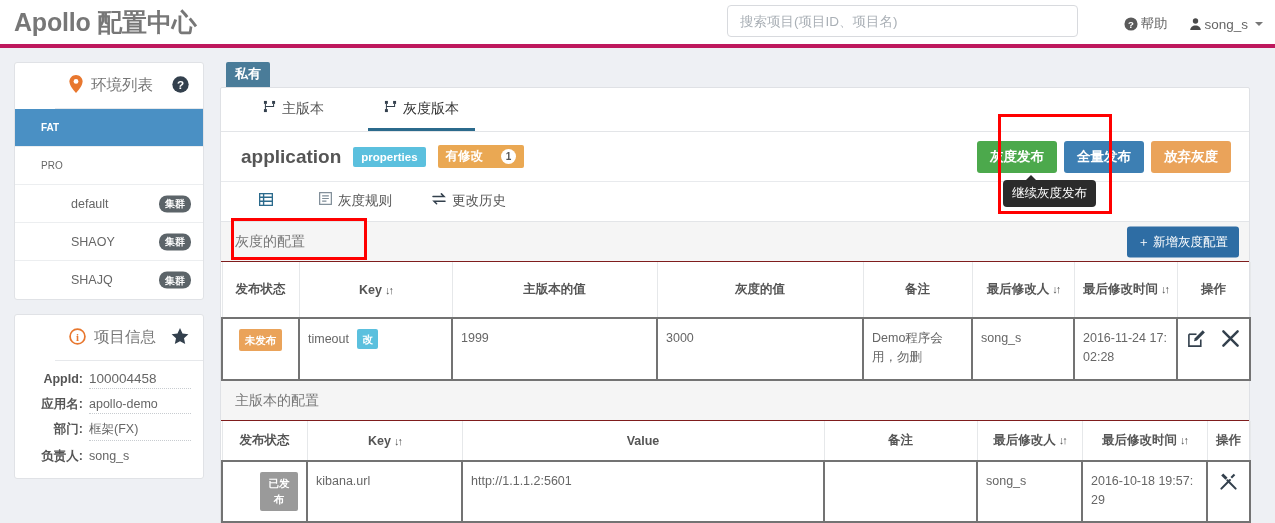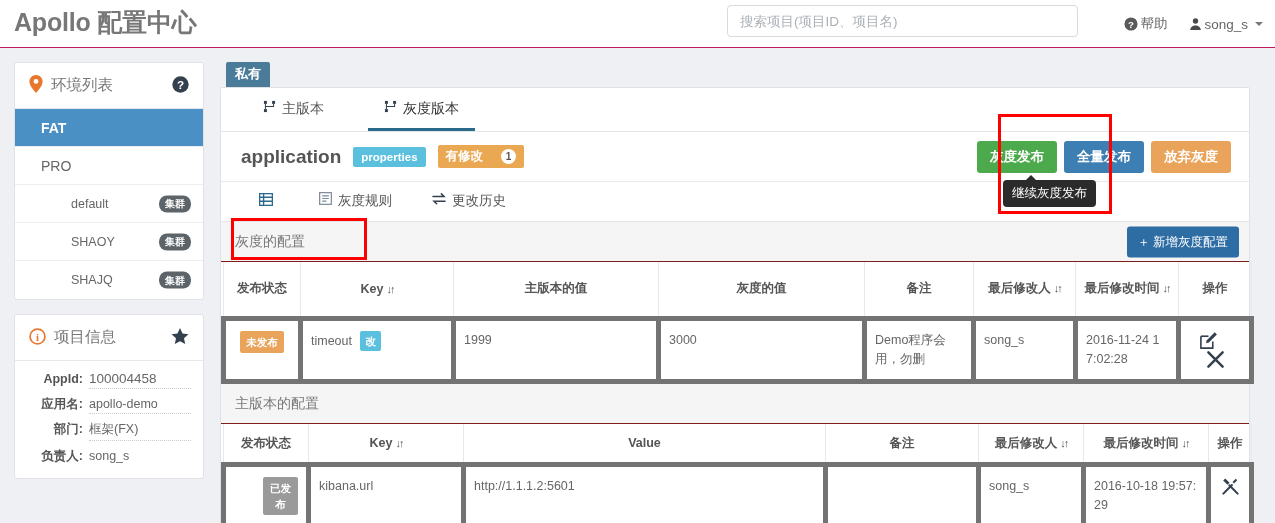--- a/index.html
+++ b/index.html
@@ -9,21 +9,21 @@
     font-family: "Liberation Sans", "DejaVu Sans", sans-serif;
     font-size: 13px;
     color: #555;
     overflow: hidden;
   }
 
   
   .navbar {
     position: absolute; left: 0; top: 0; width: 1275px; height: 48px;
     background: #ffffff;
-    border-bottom: 1px solid #be185d;
+    border-bottom: 4px solid #be185d;
   }
   .brand {
     position: absolute; left: 14px; top: 6px;
     font-size: 25px; font-weight: bold; color: #777777;
     letter-spacing: -0.2px;
     white-space: nowrap;
   }
   .search-box {
     position: absolute; left: 727px; top: 5px;
     width: 351px; height: 32px;
@@ -60,32 +60,33 @@
     border: 1px solid #e0e2e6;
     border-radius: 3px;
     margin-bottom: 14px;
   }
   .panel-head {
     height: 46px;
     display: flex; align-items: center;
     padding: 0 14px;
     border-bottom: 1px solid #e6e8eb;
     position: relative;
+    margin-left: 40px;
   }
   .panel-head .ptitle {
     font-size: 15.5px; color: #777; margin-left: 8px;
   }
   .panel-head .pright { position: absolute; right: 14px; top: 50%; transform: translateY(-50%); }
 
   .env-item {
     height: 38px;
     display: flex; align-items: center;
     padding: 0 0 0 26px;
     border-bottom: 1px solid #eceef0;
-    font-size: 14px; color: #666;
+    font-size: 10px; color: #666;
     cursor: pointer;
     position: relative;
   }
   .env-item:last-child { border-bottom: none; }
   .env-item.active { background: #4a90c4; color: #fff; font-weight: bold; }
   .env-item.cluster { padding-left: 56px; font-size: 12.5px; }
   .cluster-tag {
     position: absolute; right: 12px; top: 50%; transform: translateY(-50%);
     background: #5c6469; color: #fff;
     font-size: 10px; line-height: 1;
@@ -264,21 +265,21 @@
     text-align: center;
     padding: 10px 4px;
     border: 1px solid #e6e8ea;
     border-top: none;
     height: 56px;
     vertical-align: middle;
   }
   table.cfg td {
     font-size: 12.5px; color: #666;
     padding: 10px 8px;
-    border: 5px solid #737373;
+    border: 2px solid #737373;
     vertical-align: top;
     line-height: 1.55;
     word-break: break-all;
   }
   table.cfg td.ctr { text-align: center; }
   .sort-ico { font-size: 11px; letter-spacing: -2px; margin-left: 3px; }
 
   .st-unpub {
     display: inline-block;
     background: #eaa35a; color: #fff;

